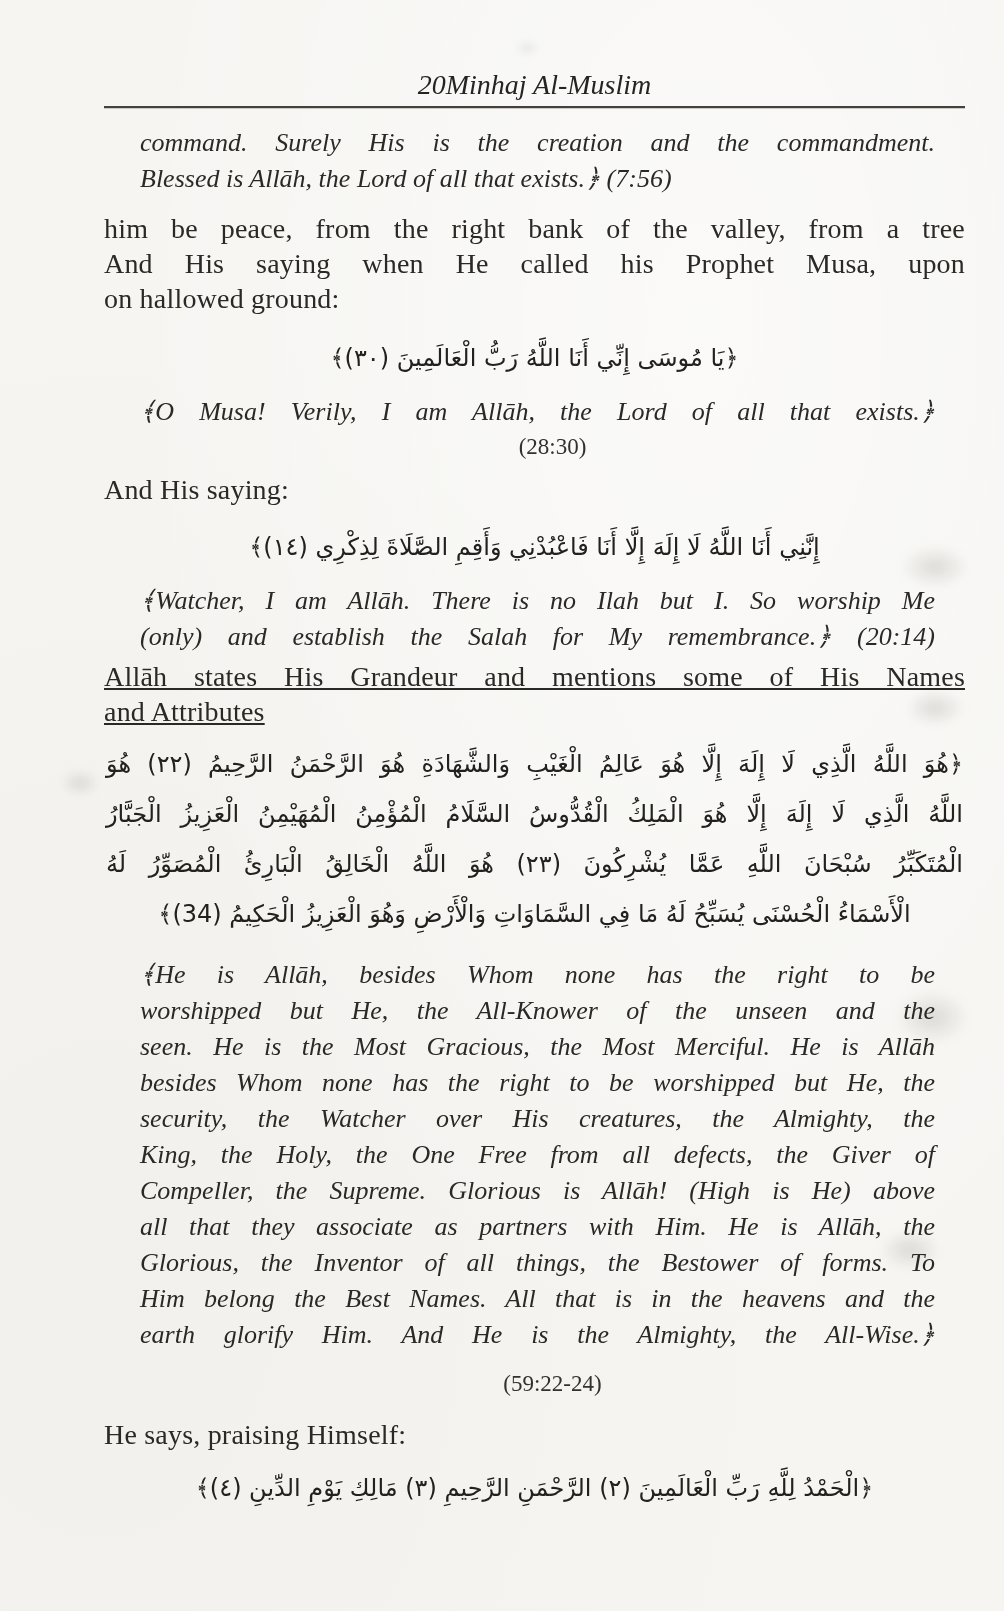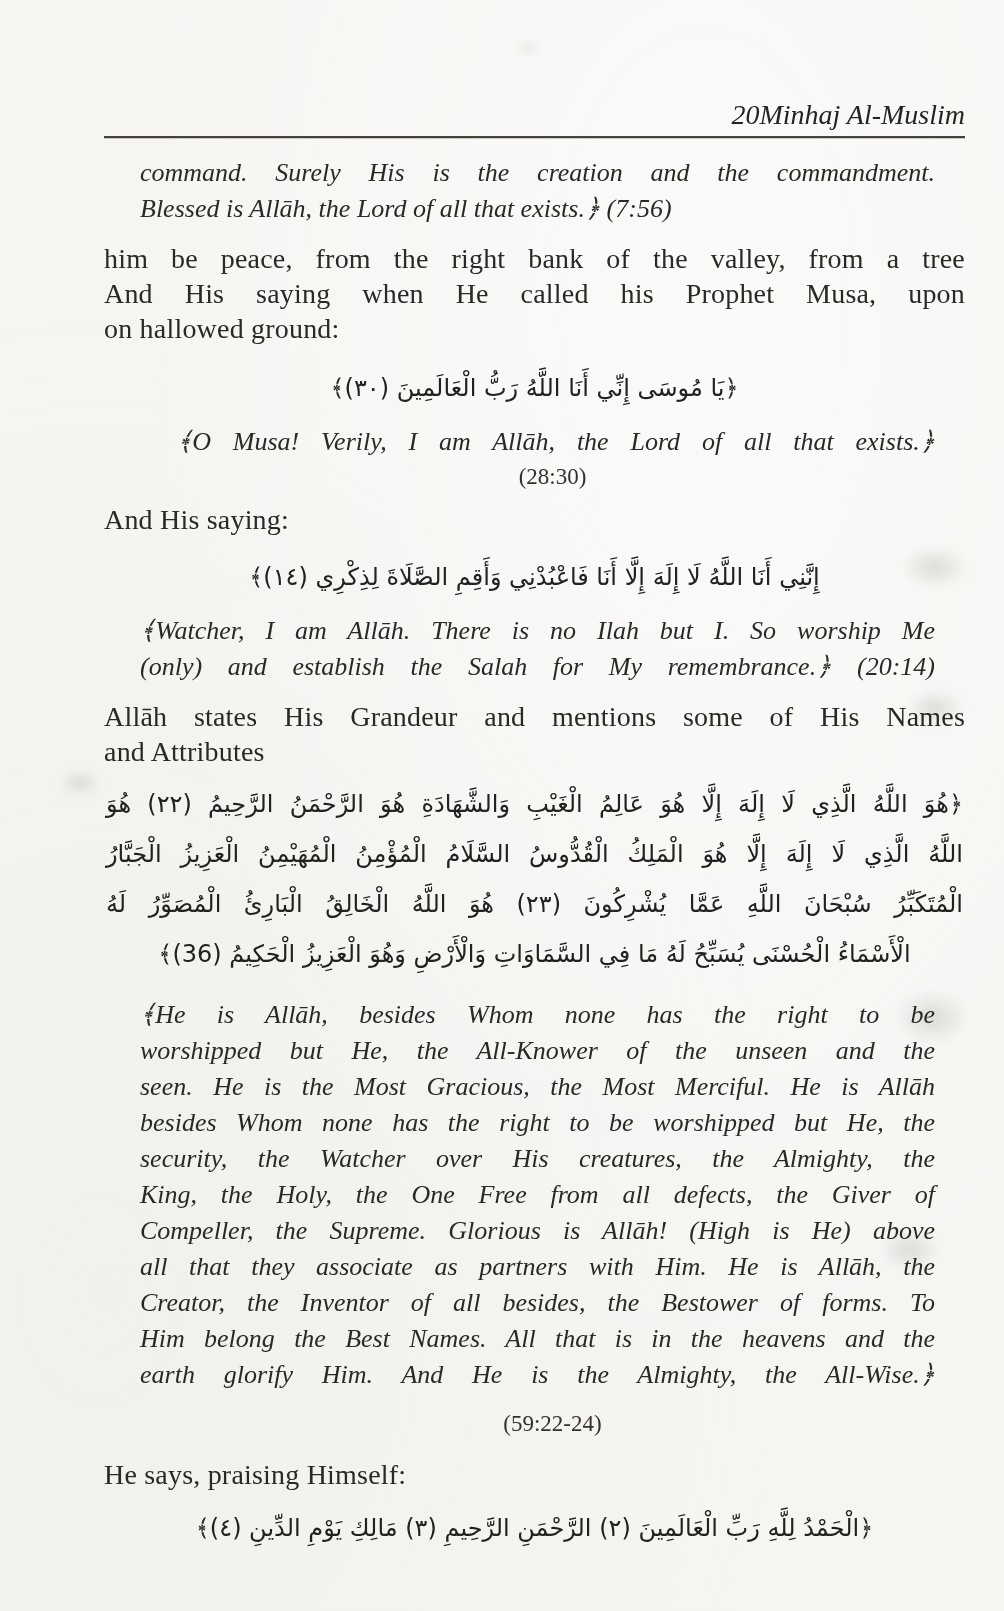--- a/index.html
+++ b/index.html
@@ -19,23 +19,23 @@
     overflow: hidden;
     font-family: "Liberation Serif", serif;
     color: #2b2926;
   }
   .content {
     position: relative;
     margin: 0 39px 0 104px; 
   }
   
   .header {
-    padding-top: 98px;
+    padding-top: 68px;
     display: flex;
-    justify-content: flex-end;
+    justify-content: center;
     align-items: baseline;
     font-style: italic;
     font-size: 28px;
     line-height: 33px;
     color: #262422;
   }
   .header-rule {
     margin-top: 5px;
     height: 2px;
     background: #45423e;
@@ -86,21 +86,21 @@
   }
   
   .mt-p1      { margin-top: 17px; }
   .mt-p2      { margin-top: 14px; }
   .mt-ar1     { margin-top: 16px; }
   .mt-tr1     { margin-top: 10px; }
   .mt-ref1    { margin-top: 2px;  }
   .mt-p3      { margin-top: 10px; }
   .mt-ar2     { margin-top: 14px; }
   .mt-tr2     { margin-top: 10px; }
-  .mt-p4      { margin-top: 14px; }
+  .mt-p4      { margin-top: 4px; text-decoration: underline; }
   .mt-arblock { margin-top: 10px; }
   .mt-tr3     { margin-top: 18px; }
   .mt-ref3    { margin-top: 16px;  }
   .mt-p5      { margin-top: 18px; }
   .mt-fatiha  { margin-top: 10px; }
   
   .smudge {
     position: absolute;
     border-radius: 50%;
     background: radial-gradient(ellipse, rgba(150,145,138,0.28), transparent 70%);
@@ -135,21 +135,21 @@
 
     <div class="body-par mt-p2">
         <div class="line">him be peace, from the right bank of the valley, from a tree</div>
         <div class="line">And His saying when He called his Prophet Musa, upon</div>
         <div class="line" style="text-align-last: left;">on hallowed ground:</div>
       </div>
 
     <div class="arabic arabic-single mt-ar1">﴿يَا مُوسَى إِنِّي أَنَا اللَّهُ رَبُّ الْعَالَمِينَ (٣٠)﴾</div>
 
     <div class="quote mt-tr1">
-        <div class="line" style="text-align-last: justify; margin-left: 37px;">﴾O Musa! Verily, I am Allāh, the Lord of all that exists.﴿</div>
+        <div class="line" style="text-align-last: justify;">﴾O Musa! Verily, I am Allāh, the Lord of all that exists.﴿</div>
       </div>
     <div class="quote-ref mt-ref1">(28:30)</div>
 
     <div class="body-par mt-p3">And His saying:</div>
 
     <div class="arabic arabic-single mt-ar2">إِنَّنِي أَنَا اللَّهُ لَا إِلَهَ إِلَّا أَنَا فَاعْبُدْنِي وَأَقِمِ الصَّلَاةَ لِذِكْرِي (١٤)﴾</div>
 
     <div class="quote mt-tr2">
         <div class="line">﴾Watcher, I am Allāh. There is no Ilah but I. So worship Me</div>
         <div class="line" style="text-align-last: justify;">(only) and establish the Salah for My remembrance.﴿ (20:14)</div>
@@ -157,33 +157,33 @@
 
     <div class="body-par mt-p4">
         <div class="line">Allāh states His Grandeur and mentions some of His Names</div>
         <div class="line" style="text-align-last: left;">and Attributes</div>
       </div>
 
     <div class="arabic arabic-block mt-arblock">
         <div class="line">﴿هُوَ اللَّهُ الَّذِي لَا إِلَهَ إِلَّا هُوَ عَالِمُ الْغَيْبِ وَالشَّهَادَةِ هُوَ الرَّحْمَنُ الرَّحِيمُ (٢٢) هُوَ</div>
         <div class="line">اللَّهُ الَّذِي لَا إِلَهَ إِلَّا هُوَ الْمَلِكُ الْقُدُّوسُ السَّلَامُ الْمُؤْمِنُ الْمُهَيْمِنُ الْعَزِيزُ الْجَبَّارُ</div>
         <div class="line">الْمُتَكَبِّرُ سُبْحَانَ اللَّهِ عَمَّا يُشْرِكُونَ (٢٣) هُوَ اللَّهُ الْخَالِقُ الْبَارِئُ الْمُصَوِّرُ لَهُ</div>
-        <div class="line" style="text-align-last: center;">الْأَسْمَاءُ الْحُسْنَى يُسَبِّحُ لَهُ مَا فِي السَّمَاوَاتِ وَالْأَرْضِ وَهُوَ الْعَزِيزُ الْحَكِيمُ (36)﴾</div>
+        <div class="line" style="text-align-last: center;">الْأَسْمَاءُ الْحُسْنَى يُسَبِّحُ لَهُ مَا فِي السَّمَاوَاتِ وَالْأَرْضِ وَهُوَ الْعَزِيزُ الْحَكِيمُ (34)﴾</div>
       </div>
 
     <div class="quote mt-tr3">
         <div class="line">﴾He is Allāh, besides Whom none has the right to be</div>
         <div class="line">worshipped but He, the All-Knower of the unseen and the</div>
         <div class="line">seen. He is the Most Gracious, the Most Merciful. He is Allāh</div>
         <div class="line">besides Whom none has the right to be worshipped but He, the</div>
         <div class="line">security, the Watcher over His creatures, the Almighty, the</div>
         <div class="line">King, the Holy, the One Free from all defects, the Giver of</div>
         <div class="line">Compeller, the Supreme. Glorious is Allāh! (High is He) above</div>
         <div class="line">all that they associate as partners with Him. He is Allāh, the</div>
-        <div class="line">Creator, the Inventor of all besides, the Bestower of forms. To</div>
+        <div class="line">Glorious, the Inventor of all things, the Bestower of forms. To</div>
         <div class="line">Him belong the Best Names. All that is in the heavens and the</div>
         <div class="line" style="text-align-last: justify; font-style: italic;">earth glorify Him. And He is the Almighty, the All-Wise.﴿</div>
       </div>
     <div class="quote-ref mt-ref3">(59:22-24)</div>
 
     <div class="body-par mt-p5">He says, praising Himself:</div>
 
     <div class="arabic arabic-single mt-fatiha">﴿الْحَمْدُ لِلَّهِ رَبِّ الْعَالَمِينَ (٢) الرَّحْمَنِ الرَّحِيمِ (٣) مَالِكِ يَوْمِ الدِّينِ (٤)﴾</div>
 
   </div>

